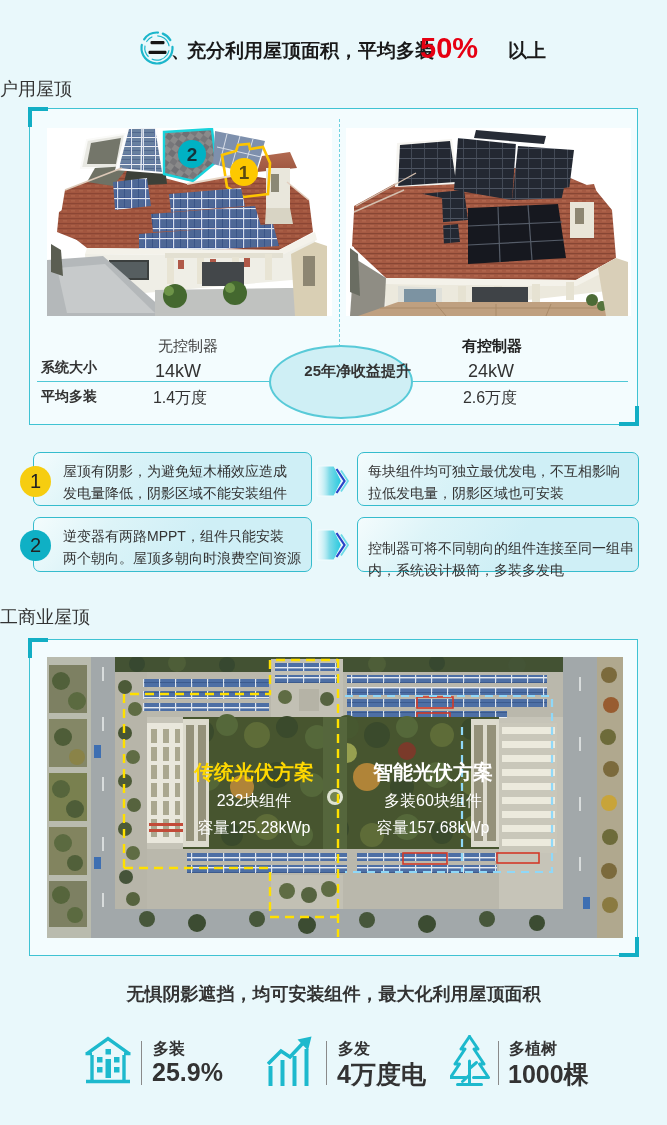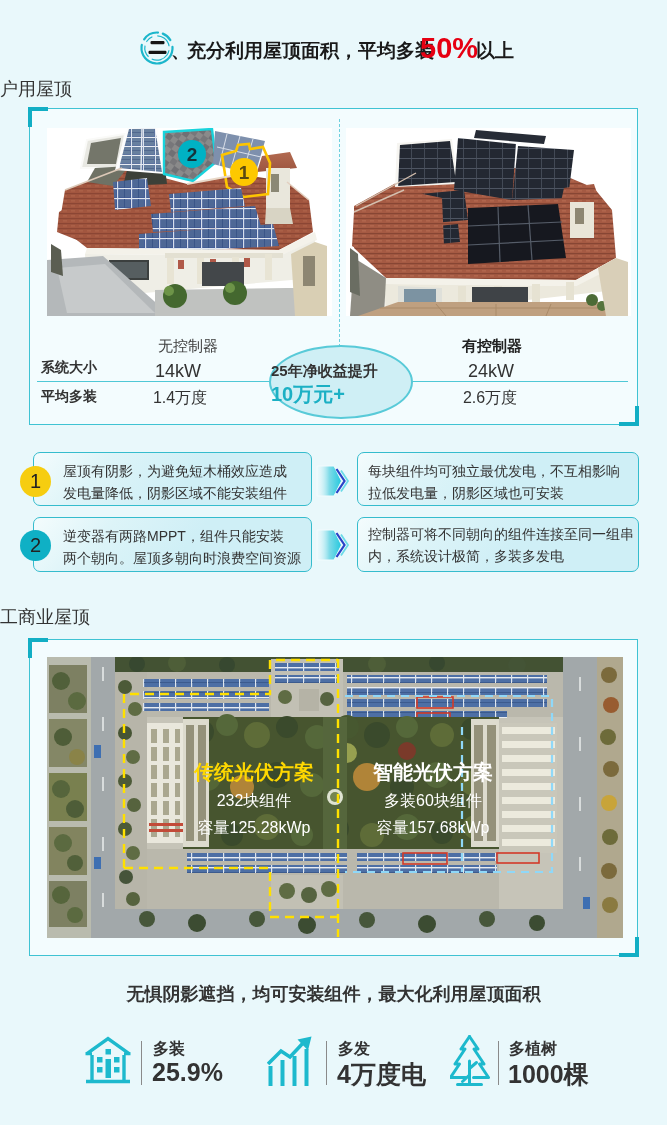--- a/index.html
+++ b/index.html
@@ -28,21 +28,21 @@
     <circle cx="18" cy="19" r="15.5" fill="none" stroke="#1cb6cb" stroke-width="2.2" stroke-dasharray="26 6 16 5 10 7" stroke-linecap="round" transform="rotate(95 18 19)"></circle>
     <circle cx="18" cy="19" r="12.2" fill="none" stroke="#1cb6cb" stroke-width="1.2" stroke-dasharray="17 4 12 4 8 5" transform="rotate(35 18 19)"></circle>
     <rect x="11.5" y="12" width="14" height="3.2" rx="1.2" fill="#151515"></rect>
     <rect x="9.5" y="21.8" width="18" height="3.2" rx="1.2" fill="#151515"></rect>
   </svg>
 
   <div class="abs" style="left:171px;top:0;white-space:nowrap;font-weight:bold;font-size:19px;color:#1a1a1a;">
     <span style="position:absolute;left:0;top:38px;">、</span>
     <span style="position:absolute;left:16px;top:38px;">充分利用屋顶面积，平均多装</span>
     <span style="position:absolute;left:249px;top:32px;font-size:29px;color:#e60012;">50%</span>
-    <span style="position:absolute;left:305px;top:38px;">以上</span>
+    <span style="position:absolute;left:305px;top:38px;padding-left:32px;">以上</span>
   </div>
 </div>
 
 <div class="sechead" style="top:77px;">户用屋顶</div>
 
 <div class="card" style="top:108px;height:315px;">
 
   <div class="bracket-tl"></div>
 
   <div class="bracket-br"></div>
@@ -248,23 +248,22 @@
   <div class="abs" style="left:78px;top:252px;width:140px;text-align:center;font-size:18px;">14kW</div>
   <div class="abs" style="left:391px;top:252px;width:140px;text-align:center;font-size:18px;">24kW</div>
 
   <div class="abs" style="left:7px;top:272px;width:591px;border-top:1px solid #4fc8d6;"></div>
 
   <div class="abs" style="left:11px;top:279px;width:90px;font-size:14px;font-weight:bold;">平均多装</div>
   <div class="abs" style="left:80px;top:279px;width:140px;text-align:center;font-size:16px;">1.4万度</div>
   <div class="abs" style="left:390px;top:279px;width:140px;text-align:center;font-size:16px;">2.6万度</div>
 
   <div class="abs" style="left:239px;top:236px;width:140px;height:70px;background:#cfeff5;
-       border:2px solid #58cad8;border-radius:50%;text-align:left;">
+       border:2px solid #58cad8;border-radius:50%;text-align:right;">
     <div style="margin-top:15px;font-size:15px;font-weight:bold;color:#333;">25年净收益提升</div>
-    <div style="font-size:20px;font-weight:bold;color:#1cb0c4;line-height:26px;">10万元+</div>
   </div>
 </div>
 
 <div class="cbox" style="left:33px;top:452px;width:277px;height:52px;">
   <div style="padding:7px 4px 0 29px;">屋顶有阴影，为避免短木桶效应造成<br>发电量降低，阴影区域不能安装组件</div>
 </div>
 
 <div class="numcirc" style="left:20px;top:466px;background:#f6cd10;">1</div>
 
 <svg class="abs" style="left:316px;top:464px;" width="34" height="34" viewBox="0 0 34 34">
@@ -290,21 +289,21 @@
 
 <div class="numcirc" style="left:20px;top:530px;background:#0fb0c5;">2</div>
 
 <svg class="abs" style="left:316px;top:528px;" width="34" height="34" viewBox="0 0 34 34">
   <polygon points="1,2 18,2 25.5,17 18,32 1,32" fill="url(#ag1)" stroke="#f2fbfd" stroke-width="1"></polygon>
   <path d="M20.5,5 L28.5,17 L20.5,29" fill="none" stroke="#2b43c8" stroke-width="2.2"></path>
   <path d="M25,6.5 L32,17 L25,27.5" fill="none" stroke="#6cdbe8" stroke-width="1.8"></path>
 </svg>
 
 <div class="cbox" style="left:357px;top:517px;width:280px;height:53px;">
-  <div style="padding:5px 0 0 10px;">控制器可将不同朝向的组件连接至同一组串<br>内，系统设计极简，多装多发电</div>
+  <div style="padding:20px 0 0 10px;font-family:Liberation Serif, serif;">控制器可将不同朝向的组件连接至同一组串<br>内，系统设计极简，多装多发电</div>
 </div>
 
 <div class="sechead" style="top:605px;">工商业屋顶</div>
 
 <div class="card" style="top:639px;height:315px;">
 
   <div class="bracket-tl"></div>
 
   <div class="bracket-br"></div>
 

